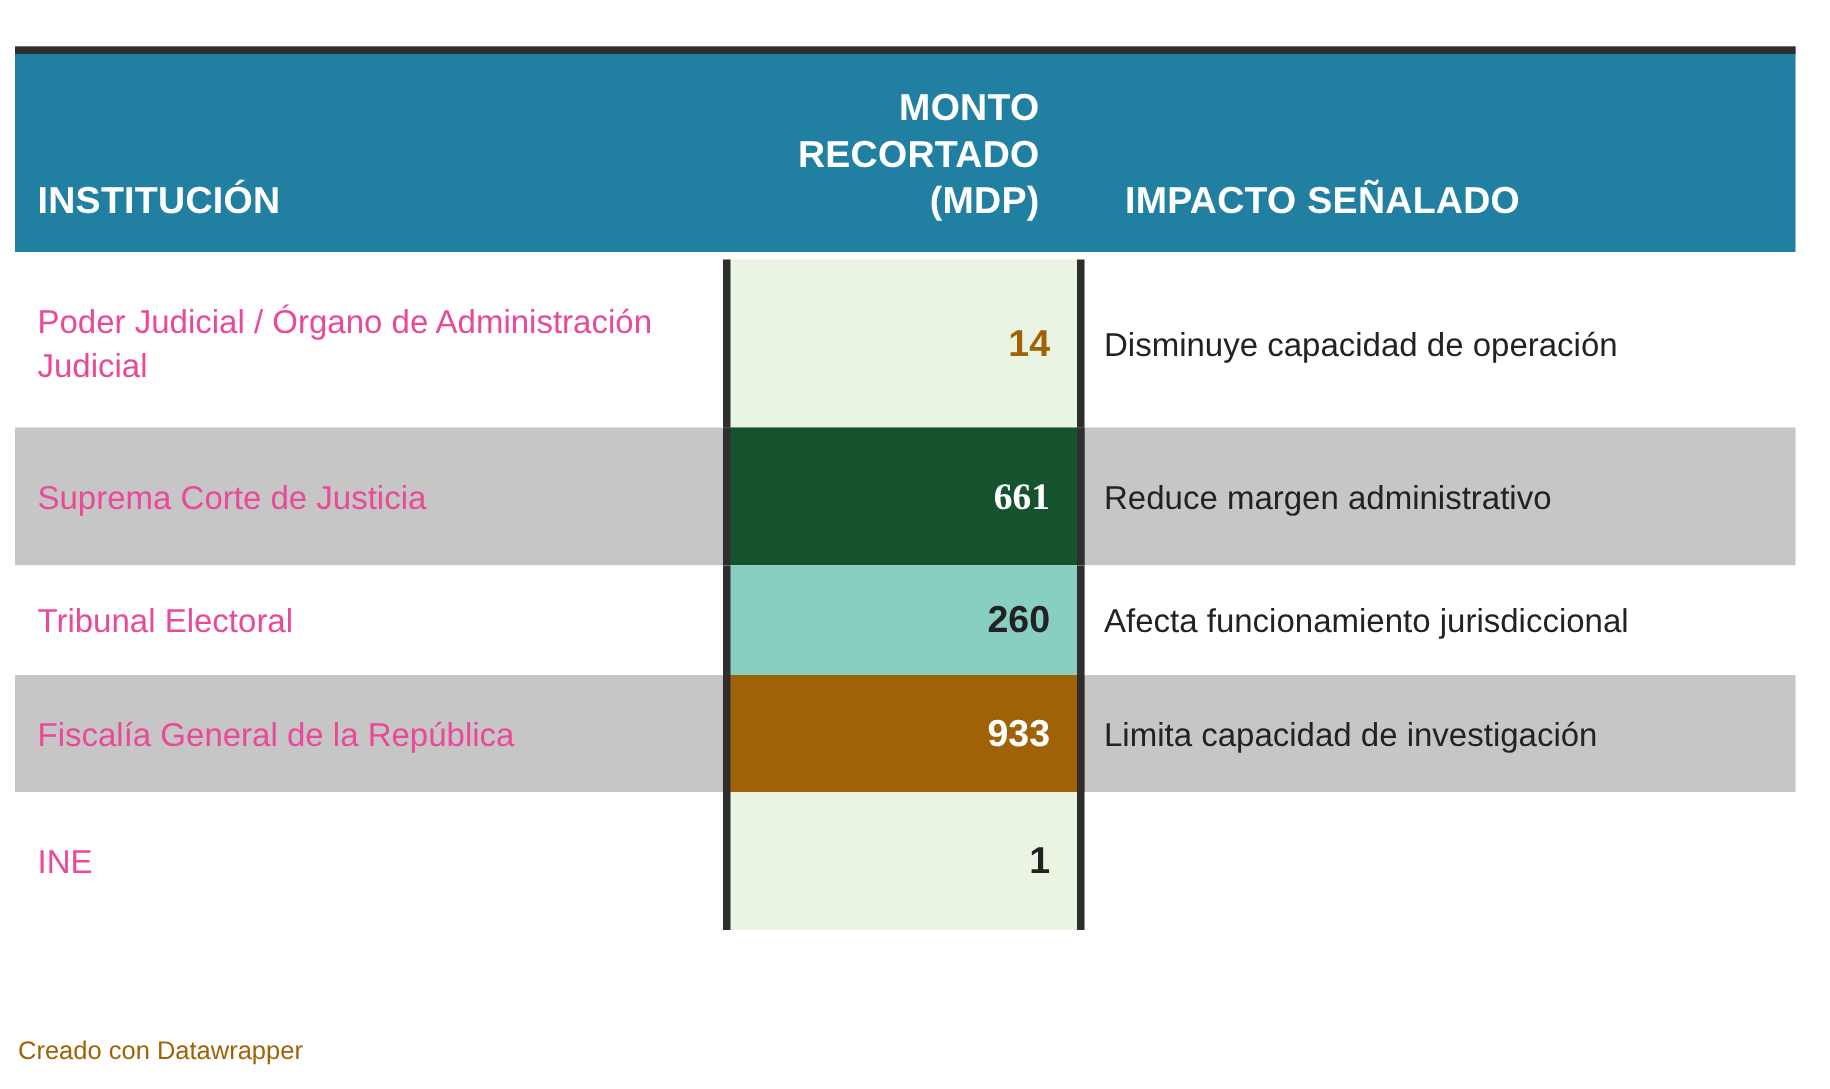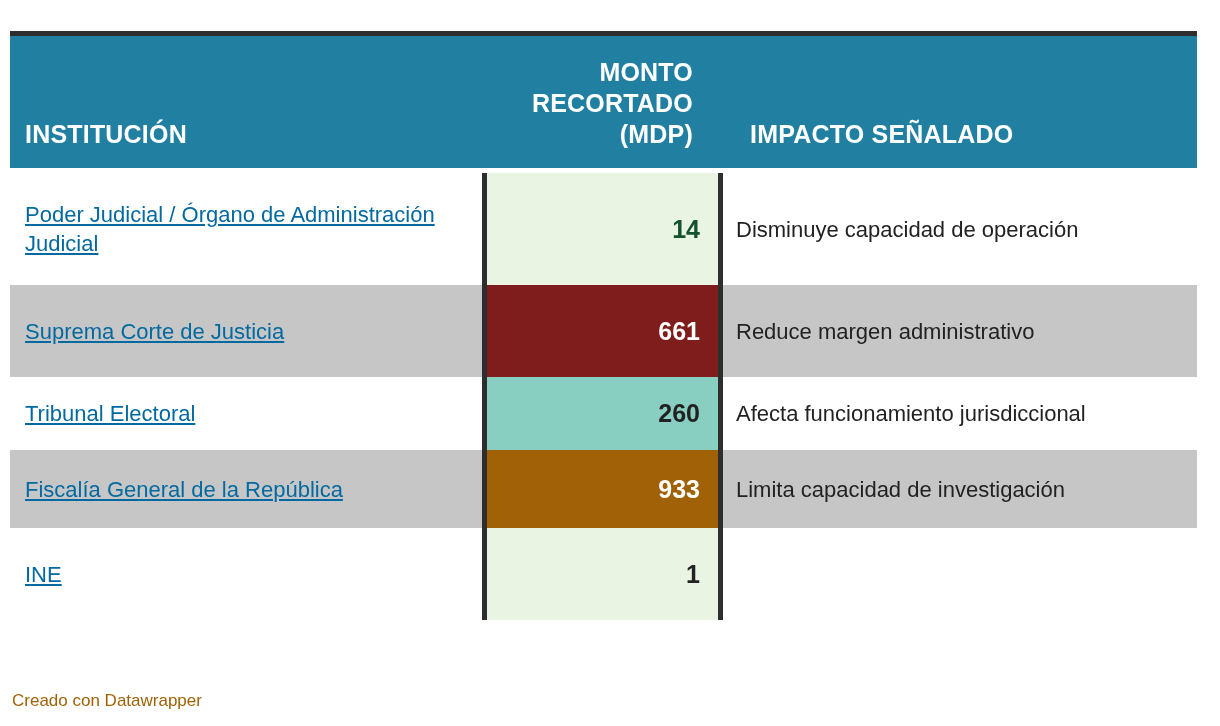--- a/index.html
+++ b/index.html
@@ -96,23 +96,22 @@
   .cell-inst {
     left: 10px;
     width: 472px;
     top: 0;
     height: 100%;
     padding-left: 15px;
     padding-right: 12px;
   }
   .cell-inst span {
     font-size: 22px;
-    color: #0369a1;
+    color: #ec4899;
     line-height: 29px;
-    text-decoration: underline;
   }
 
   .cell-monto {
     left: 482px;
     width: 241px;
     top: 0;
     height: 100%;
     border-left: 5px solid #2e2e2e;
     border-right: 5px solid #2e2e2e;
     justify-content: flex-end;
@@ -161,32 +160,32 @@
     <div class="th th-impacto">IMPACTO SEÑALADO</div>
   </div>
 
   <div class="tbody" id="tbody">
       <div class="row plain" style="height: 112px;">
         <div class="row-bg"></div>
         <div class="cell cell-inst">
           <span>Poder Judicial / Órgano de Administración Judicial</span>
         </div>
         <div class="cell cell-monto" style="background: rgb(233, 244, 226);">
-          <span style="color: #14532d;">14</span>
+          <span style="color: #a16207;">14</span>
         </div>
         <div class="cell cell-impacto">
           <span>Disminuye capacidad de operación</span>
         </div>
       </div>
       <div class="row striped" style="height: 92px;">
         <div class="row-bg"></div>
         <div class="cell cell-inst">
           <span>Suprema Corte de Justicia</span>
         </div>
-        <div class="cell cell-monto" style="background: #7f1d1d;">
+        <div class="cell cell-monto" style="background: #14532d; font-family: Liberation Serif, serif;">
           <span style="color: rgb(255, 255, 255);">661</span>
         </div>
         <div class="cell cell-impacto">
           <span>Reduce margen administrativo</span>
         </div>
       </div>
       <div class="row plain" style="height: 73px;">
         <div class="row-bg"></div>
         <div class="cell cell-inst">
           <span>Tribunal Electoral</span>

